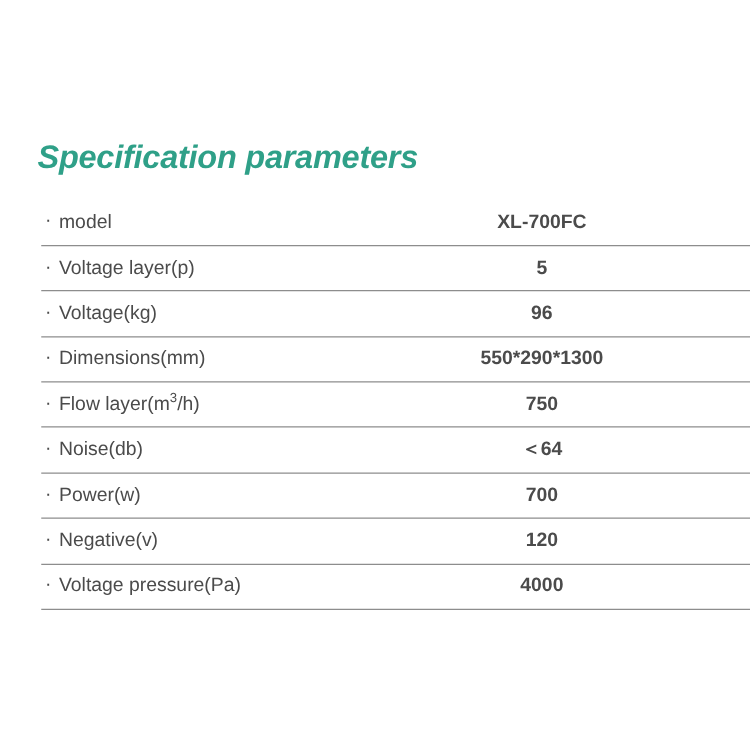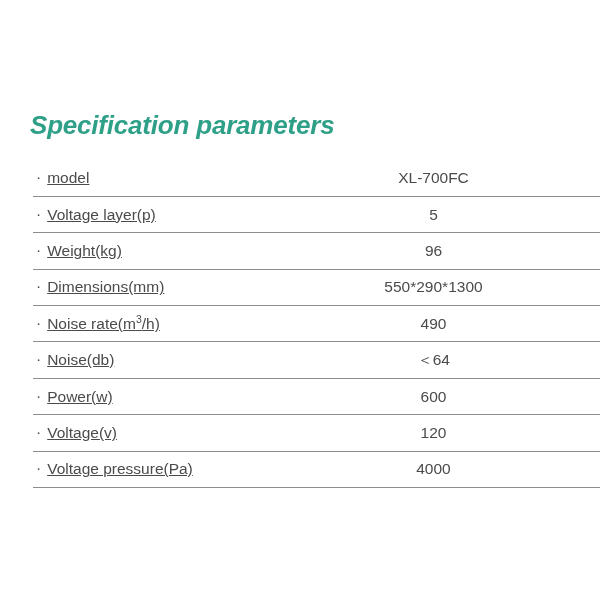--- a/index.html
+++ b/index.html
@@ -51,21 +51,20 @@
     vertical-align: middle;
     color: #4b4b4b;
     font-size: 15.5px;
     line-height: 18px;
     white-space: nowrap;
   }
   td.cell-label {
     width: 260px;
     text-align: left;
     padding-left: 3px;
-    text-decoration: underline;
   }
   td.cell-value {
     width: 275px;
     text-align: center;
     padding-right: 58px;
   }
   .bullet {
     display: inline-block;
     color: #4b4b4b;
     font-size: 15.5px;
@@ -75,20 +74,21 @@
   .label-text {
     display: inline;
   }
   .sup {
     font-size: 10.5px;
     vertical-align: super;
     line-height: 0;
   }
   .value-text {
     display: inline;
+    font-weight: bold;
   }
 </style>
 </head>
 <body>
 
 <div class="page">
 
   <div class="spec-title">Specification parameters</div>
 
   <table class="spec-table">
@@ -107,66 +107,66 @@
         <td class="cell-label">
           <span class="bullet">·</span><span class="label-text">Voltage layer(p)</span><span class="sup"></span><span class="label-text"></span>
         </td>
         <td class="cell-value">
           <span class="value-text">5</span>
         </td>
       </tr>
 
       <tr>
         <td class="cell-label">
-          <span class="bullet">·</span><span class="label-text">Weight(kg)</span><span class="sup"></span><span class="label-text"></span>
+          <span class="bullet">·</span><span class="label-text">Voltage(kg)</span><span class="sup"></span><span class="label-text"></span>
         </td>
         <td class="cell-value">
           <span class="value-text">96</span>
         </td>
       </tr>
 
       <tr>
         <td class="cell-label">
           <span class="bullet">·</span><span class="label-text">Dimensions(mm)</span><span class="sup"></span><span class="label-text"></span>
         </td>
         <td class="cell-value">
           <span class="value-text">550*290*1300</span>
         </td>
       </tr>
 
       <tr>
         <td class="cell-label">
-          <span class="bullet">·</span><span class="label-text">Noise rate(m</span><span class="sup">3</span><span class="label-text">/h)</span>
+          <span class="bullet">·</span><span class="label-text">Flow layer(m</span><span class="sup">3</span><span class="label-text">/h)</span>
         </td>
         <td class="cell-value">
-          <span class="value-text">490</span>
+          <span class="value-text">750</span>
         </td>
       </tr>
 
       <tr>
         <td class="cell-label">
           <span class="bullet">·</span><span class="label-text">Noise(db)</span><span class="sup"></span><span class="label-text"></span>
         </td>
         <td class="cell-value">
           <span class="value-text">＜64</span>
         </td>
       </tr>
 
       <tr>
         <td class="cell-label">
           <span class="bullet">·</span><span class="label-text">Power(w)</span><span class="sup"></span><span class="label-text"></span>
         </td>
         <td class="cell-value">
-          <span class="value-text">600</span>
+          <span class="value-text">700</span>
         </td>
       </tr>
 
       <tr>
         <td class="cell-label">
-          <span class="bullet">·</span><span class="label-text">Voltage(v)</span><span class="sup"></span><span class="label-text"></span>
+          <span class="bullet">·</span><span class="label-text">Negative(v)</span><span class="sup"></span><span class="label-text"></span>
         </td>
         <td class="cell-value">
           <span class="value-text">120</span>
         </td>
       </tr>
 
       <tr>
         <td class="cell-label">
           <span class="bullet">·</span><span class="label-text">Voltage pressure(Pa)</span><span class="sup"></span><span class="label-text"></span>
         </td>

